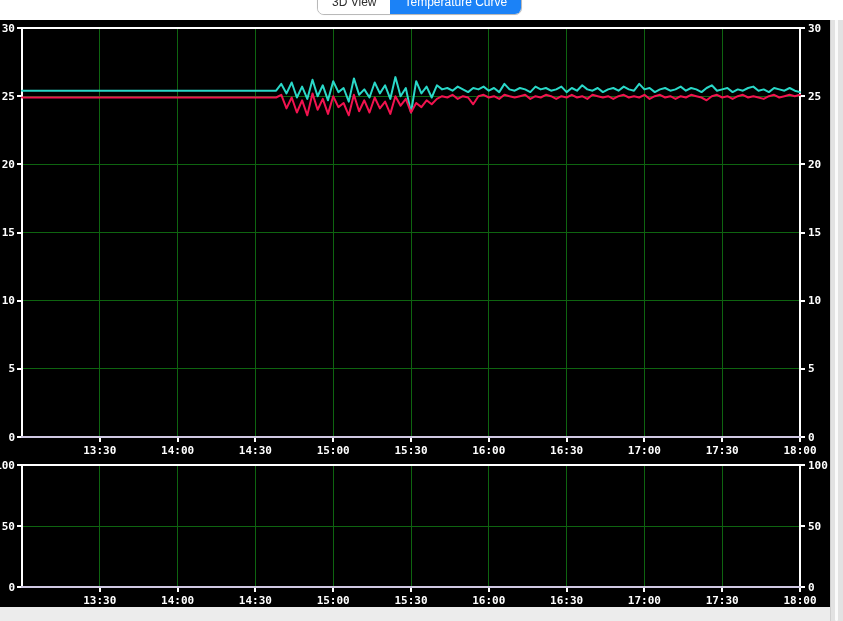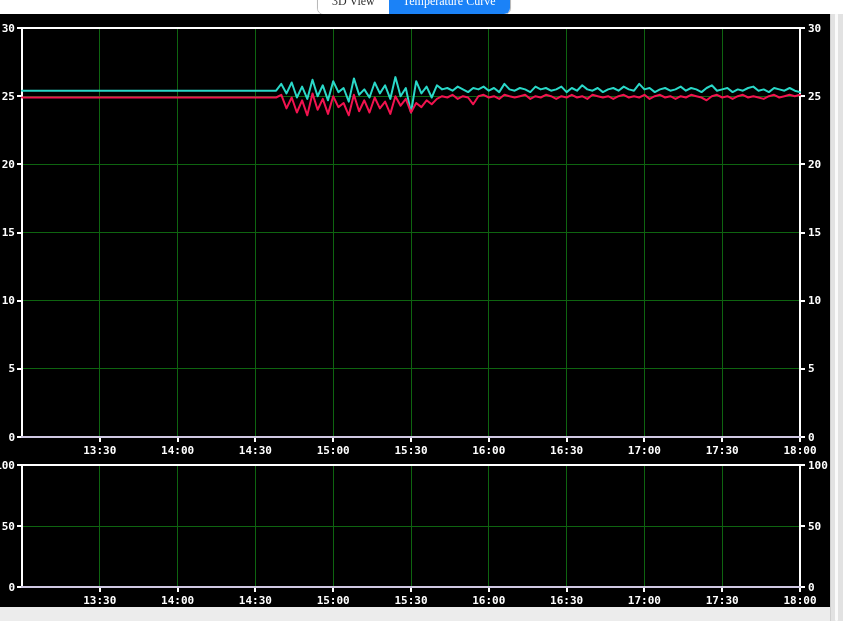--- a/index.html
+++ b/index.html
@@ -1,22 +1,22 @@
 <!DOCTYPE html>
 <html><head>
 <meta charset="utf-8">
 <style>
   html,body{margin:0;padding:0;}
   body{
     width:843px;height:621px;position:relative;overflow:hidden;
     background:#ececec;font-family:"Liberation Sans",sans-serif;
   }
   .tabbar{
-    position:absolute;left:0;top:0;width:843px;height:14px;
-    background:#ffffff;overflow:hidden;z-index:3;font-family:Liberation Serif, serif;
+    position:absolute;left:0;top:0;width:843px;height:20px;
+    background:#ffffff;overflow:hidden;z-index:3;
   }
   .segmented{
     position:absolute;top:-12px;left:317px;height:25px;
     display:flex;border:1px solid #b9b9b9;border-radius:7px;overflow:hidden;
     box-shadow:0 0 1px rgba(0,0,0,.15);
   }
   .seg{
     display:flex;align-items:center;justify-content:center;
     font-size:12px;padding:0 14px;white-space:nowrap;cursor:pointer;
   }

